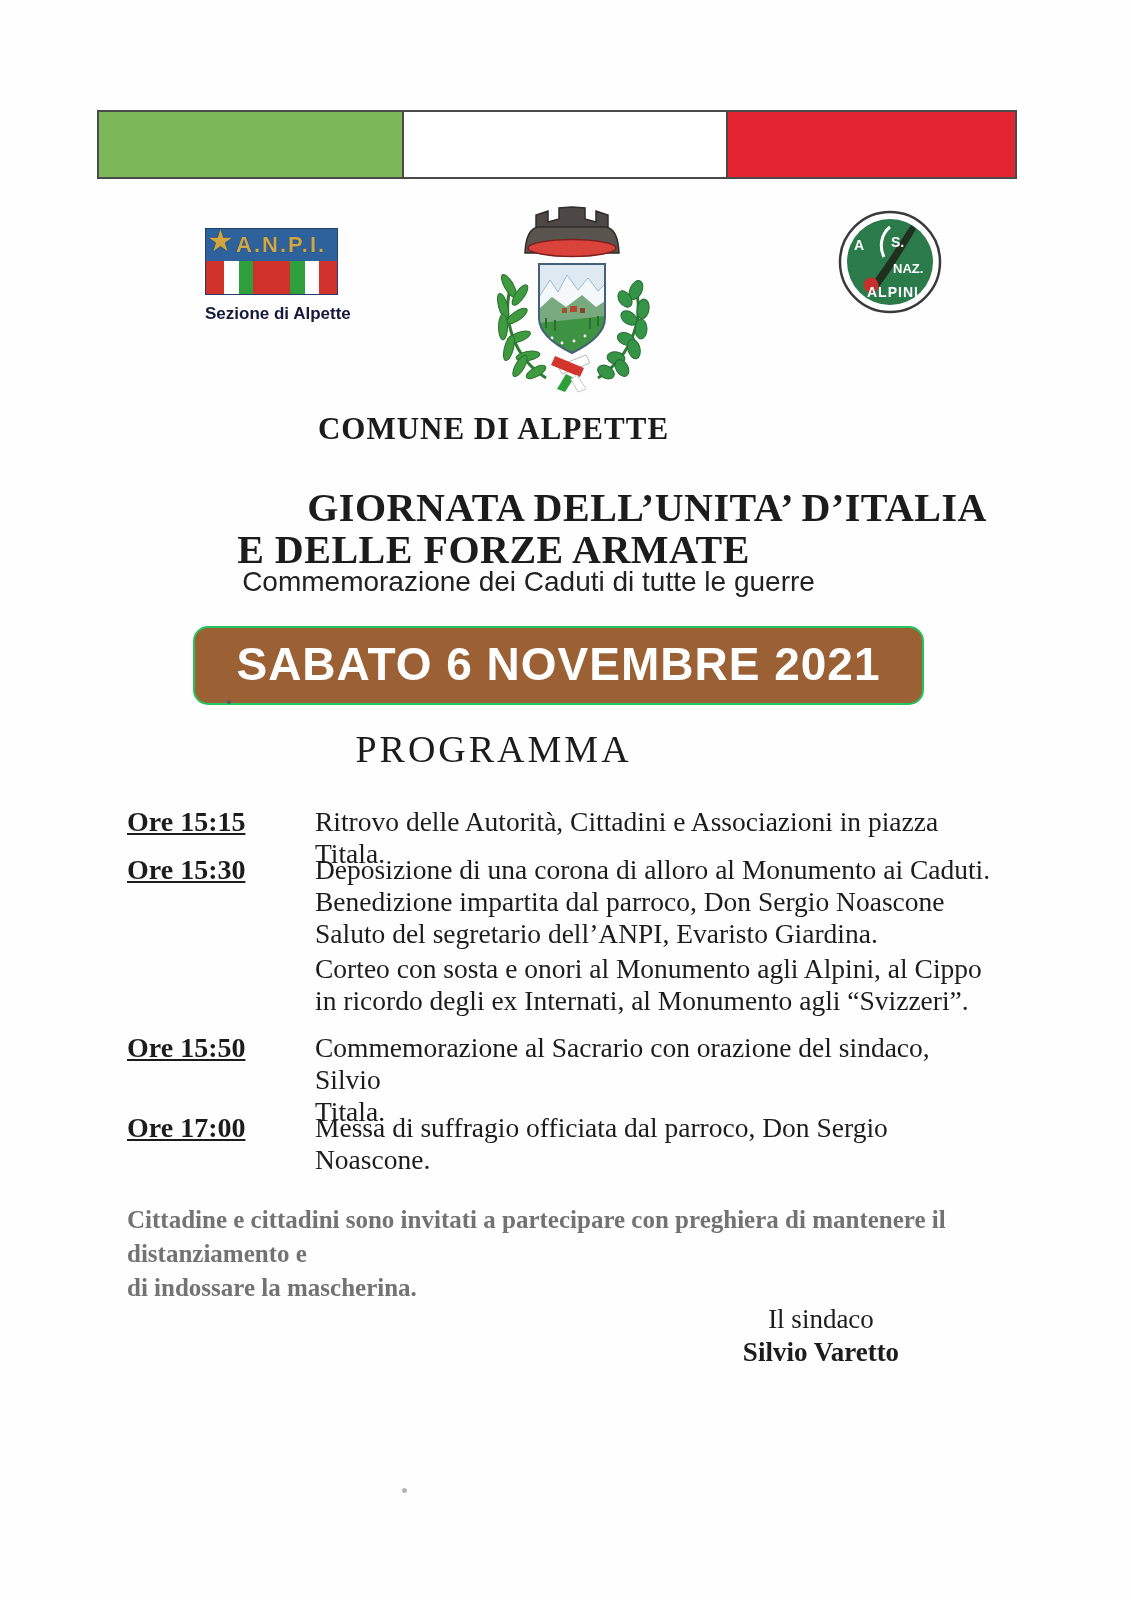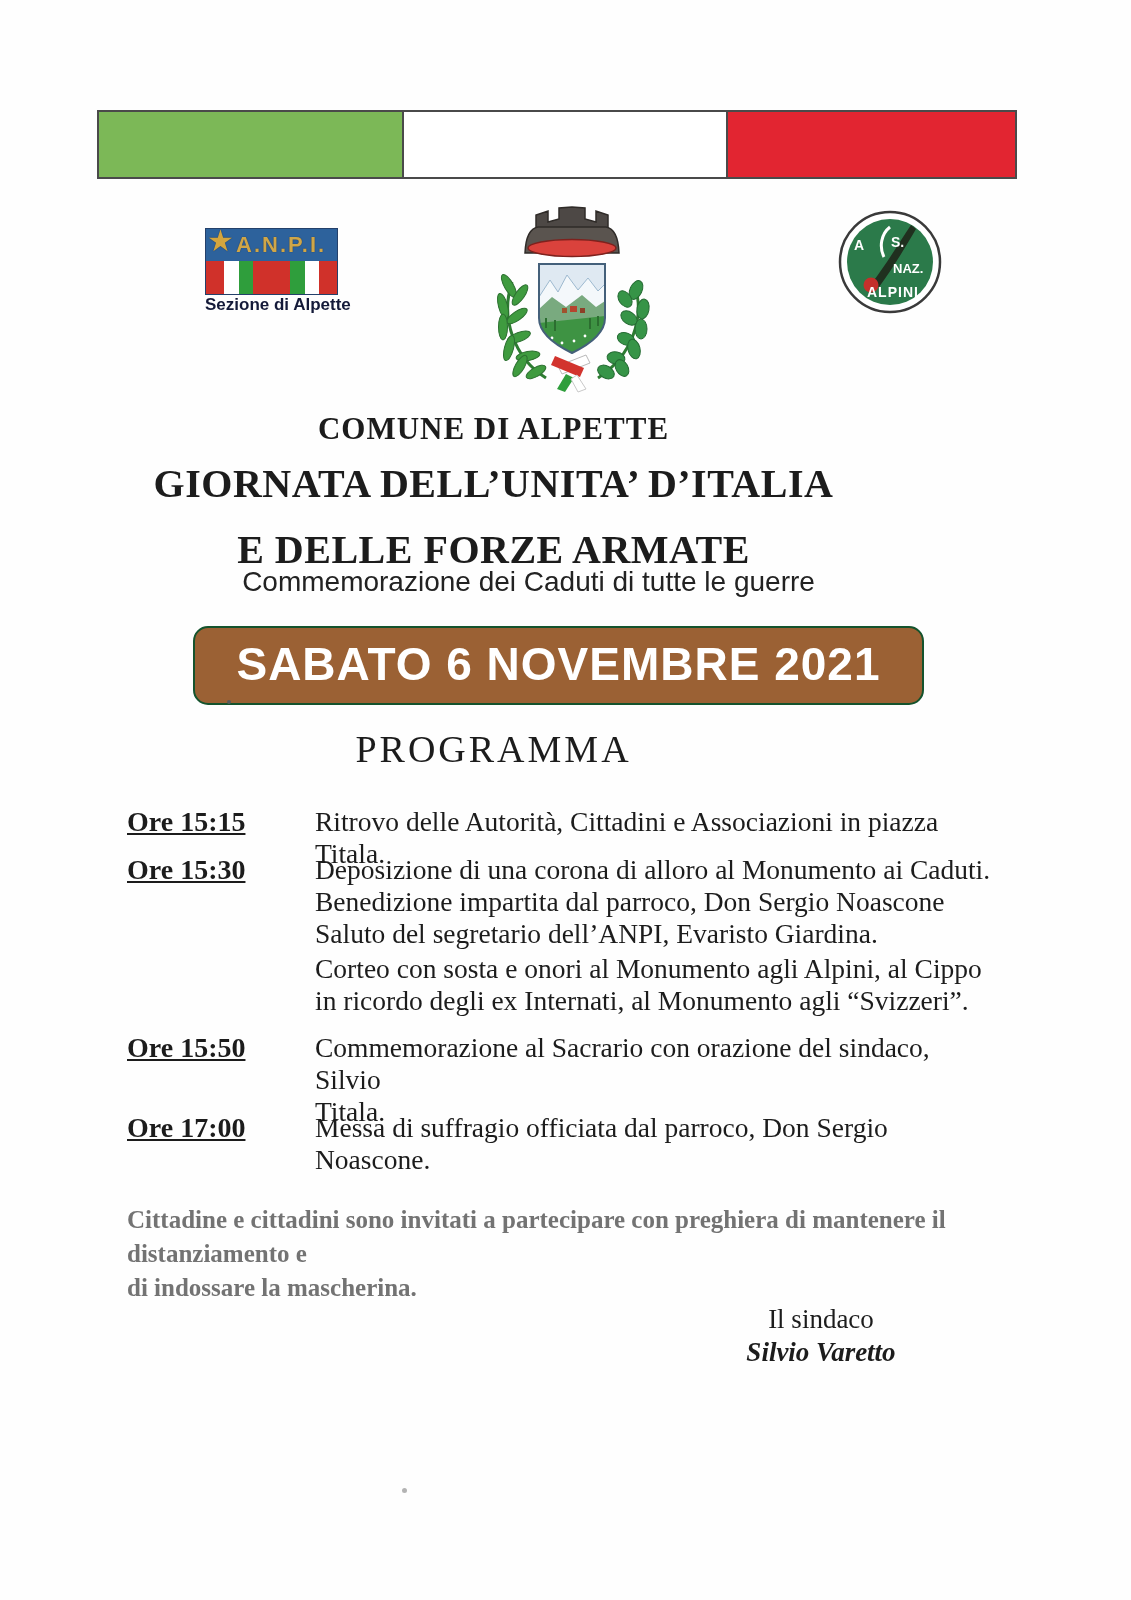--- a/index.html
+++ b/index.html
@@ -18,54 +18,54 @@
   .anpi-logo{height:67px;border:1px solid #24406a;box-sizing:border-box;}
   .anpi-blue{position:relative;height:32px;background:#2d629c;display:flex;align-items:center;}
   .anpi-star{position:absolute;left:1px;top:-6px;font-size:30px;color:#d3a53e;
              text-shadow:0 0 1px #13294a;font-family:"DejaVu Sans",sans-serif;}
   .anpi-acronym{margin-left:30px;color:#cfa648;font:700 22px/32px "Liberation Sans",sans-serif;
                 letter-spacing:2px;text-shadow:0 0 1px #13294a;}
   .anpi-stripes{height:33px;display:flex;}
   .anpi-stripes span{height:100%;}
   .st-r{background:#d0312a;} .st-w{background:#ffffff;} .st-g{background:#2f9e3c;}
   .sw18{width:18px;} .sw15{width:15px;} .sw37{width:37px;}
-  .anpi-caption{text-align:center;font:700 17px "Liberation Sans",sans-serif;
+  .anpi-caption{margin-top:9px;text-align:center;font:700 17px "Liberation Sans",sans-serif;
                 color:#141a39;white-space:nowrap;}
 
   
   .crest{position:absolute;left:462px;top:196px;}
   .alpini{position:absolute;left:838px;top:210px;}
   .alpini text{font-family:"Liberation Sans",sans-serif;font-weight:bold;fill:#ffffff;}
 
   
   .center-line{position:absolute;left:0;width:987px;text-align:center;}
   .municipality{top:411px;font:700 31px "Liberation Serif",serif;letter-spacing:1px;}
-  .title1{top:460px;font:700 40px "Liberation Serif",serif;letter-spacing:.5px;}
+  .title1{top:484px;font:700 40px "Liberation Serif",serif;letter-spacing:.5px;text-align:right;}
   .title2{top:526px;font:700 40px "Liberation Serif",serif;letter-spacing:.5px;}
   .subtitle{top:566px;font:400 28px "Liberation Sans",sans-serif;color:#222;padding-left:35px;}
 
   
   .banner{position:absolute;left:193px;top:626px;width:731px;height:79px;background:#9b6134;
-          border:2px solid #14532d;border-radius:15px;box-sizing:border-box;text-align:center;
+          border:2px solid #22c55e;border-radius:15px;box-sizing:border-box;text-align:center;
           color:#fff;font:700 46px/73px "Liberation Sans",sans-serif;letter-spacing:1px;}
 
   .program{top:727px;font:400 38px "Liberation Serif",serif;letter-spacing:3px;}
 
   
   .row{position:absolute;left:0;width:1131px;}
   .row .time{position:absolute;left:127px;top:0;font:700 28px/32px "Liberation Serif",serif;text-decoration:underline;}
   .row .lines{position:absolute;left:315px;top:0;width:680px;font:400 27.5px/32px "Liberation Serif",serif;}
   .r0{top:806px;} .r1{top:854px;} .r2{top:953px;} .r3{top:1032px;} .r4{top:1112px;}
 
   
   .note{position:absolute;left:127px;top:1203px;width:910px;
         font:700 25px/34px "Liberation Serif",serif;color:#737373;}
   .signature{position:absolute;left:621px;top:1303px;width:400px;text-align:center;
              font:400 27px/33px "Liberation Serif",serif;}
-  .signature .name{font-weight:700;font-style:italic;}
+  .signature .name{font-weight:700;}
 
   
   .dot{position:absolute;border-radius:50%;}
   .dot1{left:227px;top:700px;width:4px;height:4px;background:#5a5a5a;}
   .dot2{left:402px;top:1488px;width:5px;height:5px;background:#9a9a9a;opacity:.75;}
 </style>
 </head>
 <body>
 
 <div class="page">

